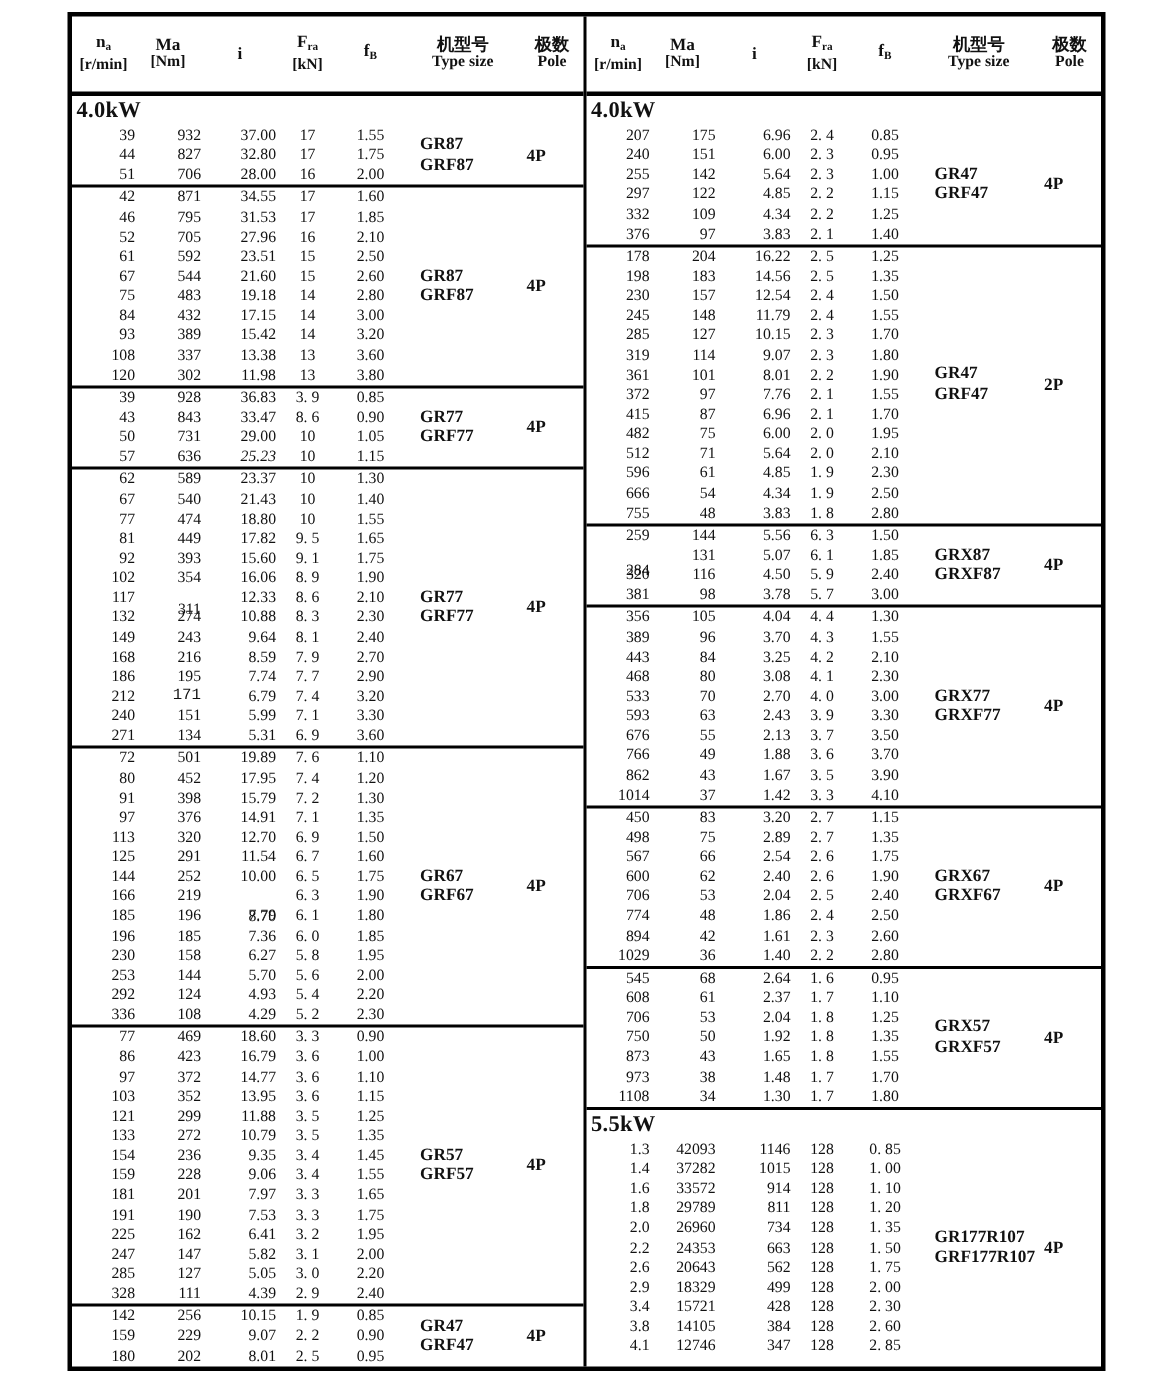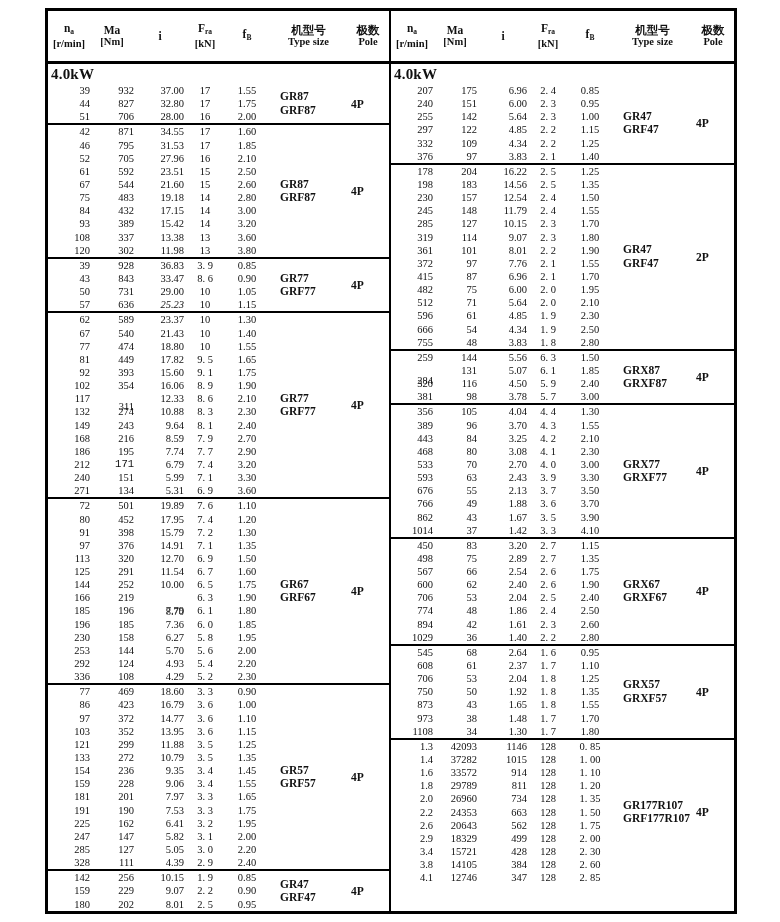--- a/index.html
+++ b/index.html
@@ -762,20 +762,21 @@
           <div class="cell c4" style="grid-area: 7 / 4;">1. 7</div>
           <div class="cell c5" style="grid-area: 7 / 5;">1.80</div>
           <div class="type-cell" style="grid-row: 1 / span 7;">
             <div class="type-line">GRX57</div>
             <div class="type-line">GRXF57</div>
           </div>
           <div class="pole-cell" style="grid-row: 1 / span 7;">4P</div>
         </div>
       </div>
       <div class="section">
+        <div class="section-title">5.5kW</div>
         <div class="block">
           <div class="cell c1" style="grid-area: 1 / 1;">1.3</div>
           <div class="cell c2" style="grid-area: 1 / 2;">42093</div>
           <div class="cell c3" style="grid-area: 1 / 3;">1146</div>
           <div class="cell c4" style="grid-area: 1 / 4;">128</div>
           <div class="cell c5" style="grid-area: 1 / 5;">0. 85</div>
           <div class="cell c1" style="grid-area: 2 / 1;">1.4</div>
           <div class="cell c2" style="grid-area: 2 / 2;">37282</div>
           <div class="cell c3" style="grid-area: 2 / 3;">1015</div>
           <div class="cell c4" style="grid-area: 2 / 4;">128</div>

